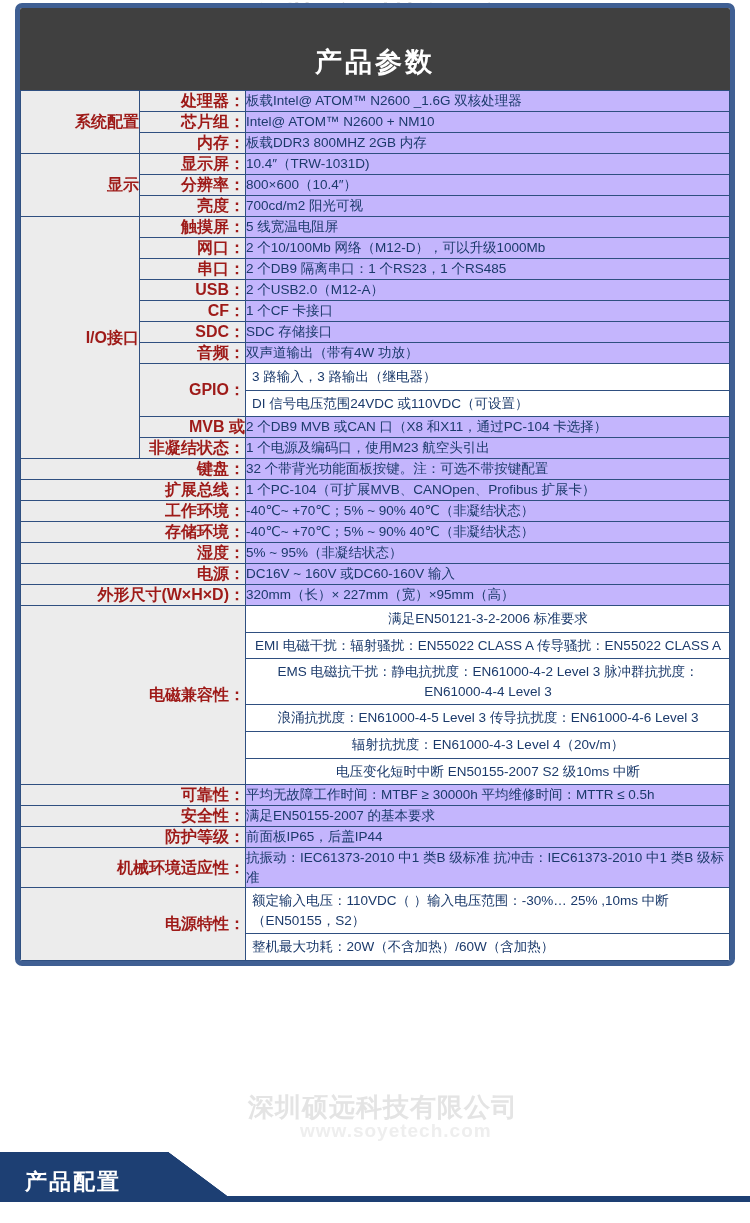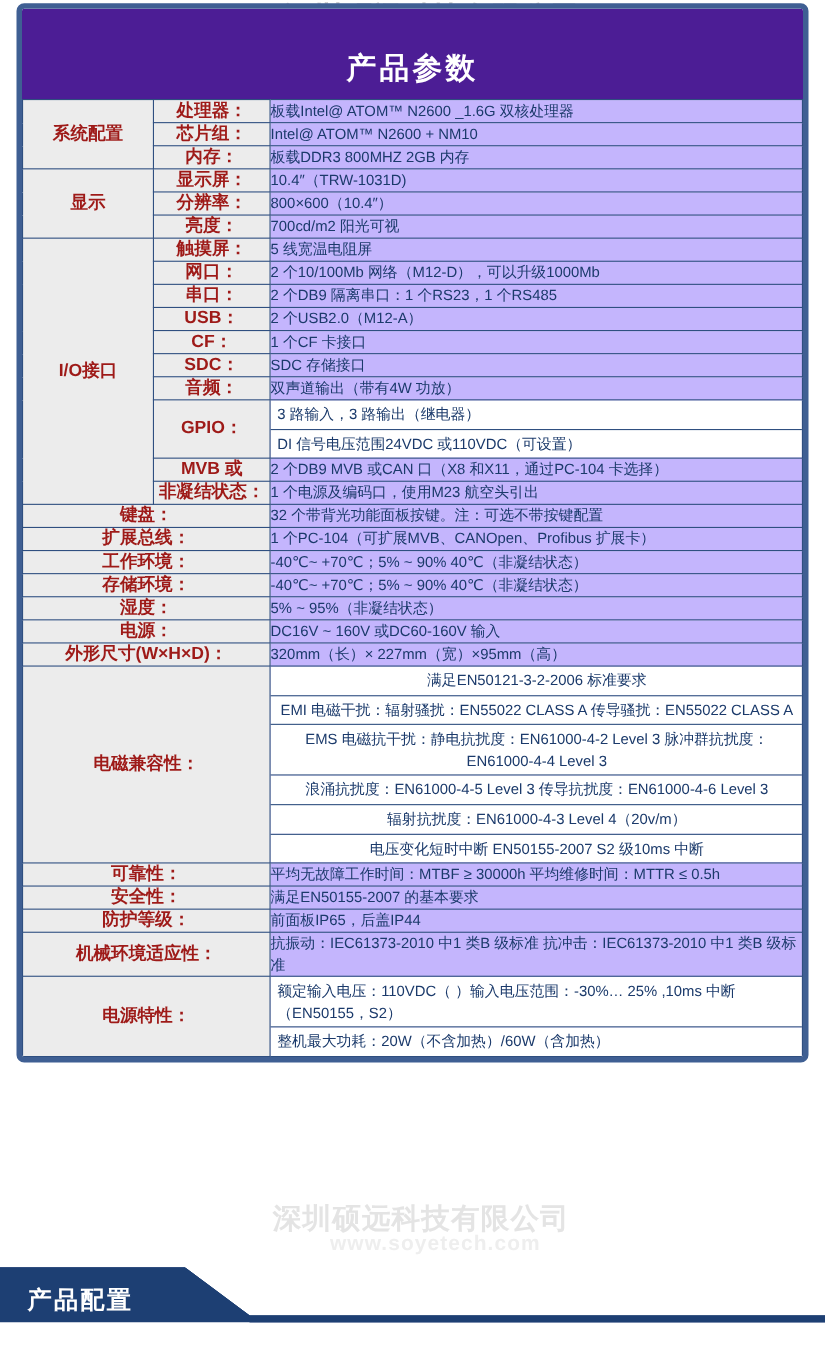--- a/index.html
+++ b/index.html
@@ -42,21 +42,21 @@
     width: 720px;
     z-index: 2;
     border: 5px solid #3f5f93;
     border-radius: 7px;
     box-sizing: border-box;
     background: #ffffff;
     overflow: hidden;
   }
 
   .spec-title {
-    background: #4c1d95;
+    background: #404040;
     height: 82px;
     display: flex;
     align-items: flex-end;
     justify-content: center;
     padding-bottom: 10px;
     box-sizing: border-box;
   }
   .spec-title span {
     color: #ffffff;
     font-size: 27px;
@@ -73,21 +73,21 @@
   table.spec td {
     border: 1px solid #2f4f80;
     padding: 0;
     vertical-align: middle;
   }
   
   td.grp, td.lbl, td.lblwide {
     background: #ececec;
     color: #9e1a18;
     font-weight: bold;
-    text-align: center;
+    text-align: right;
     font-size: 16px;
     line-height: 1.25;
     padding: 3px 2px;
   }
   td.grp { width: 118px; }
   td.lbl { width: 105px; }
   td.lblwide { width: 223px; margin-top: 36px; }
   td.val {
     color: #1b3a6b;
     font-size: 13.5px;

